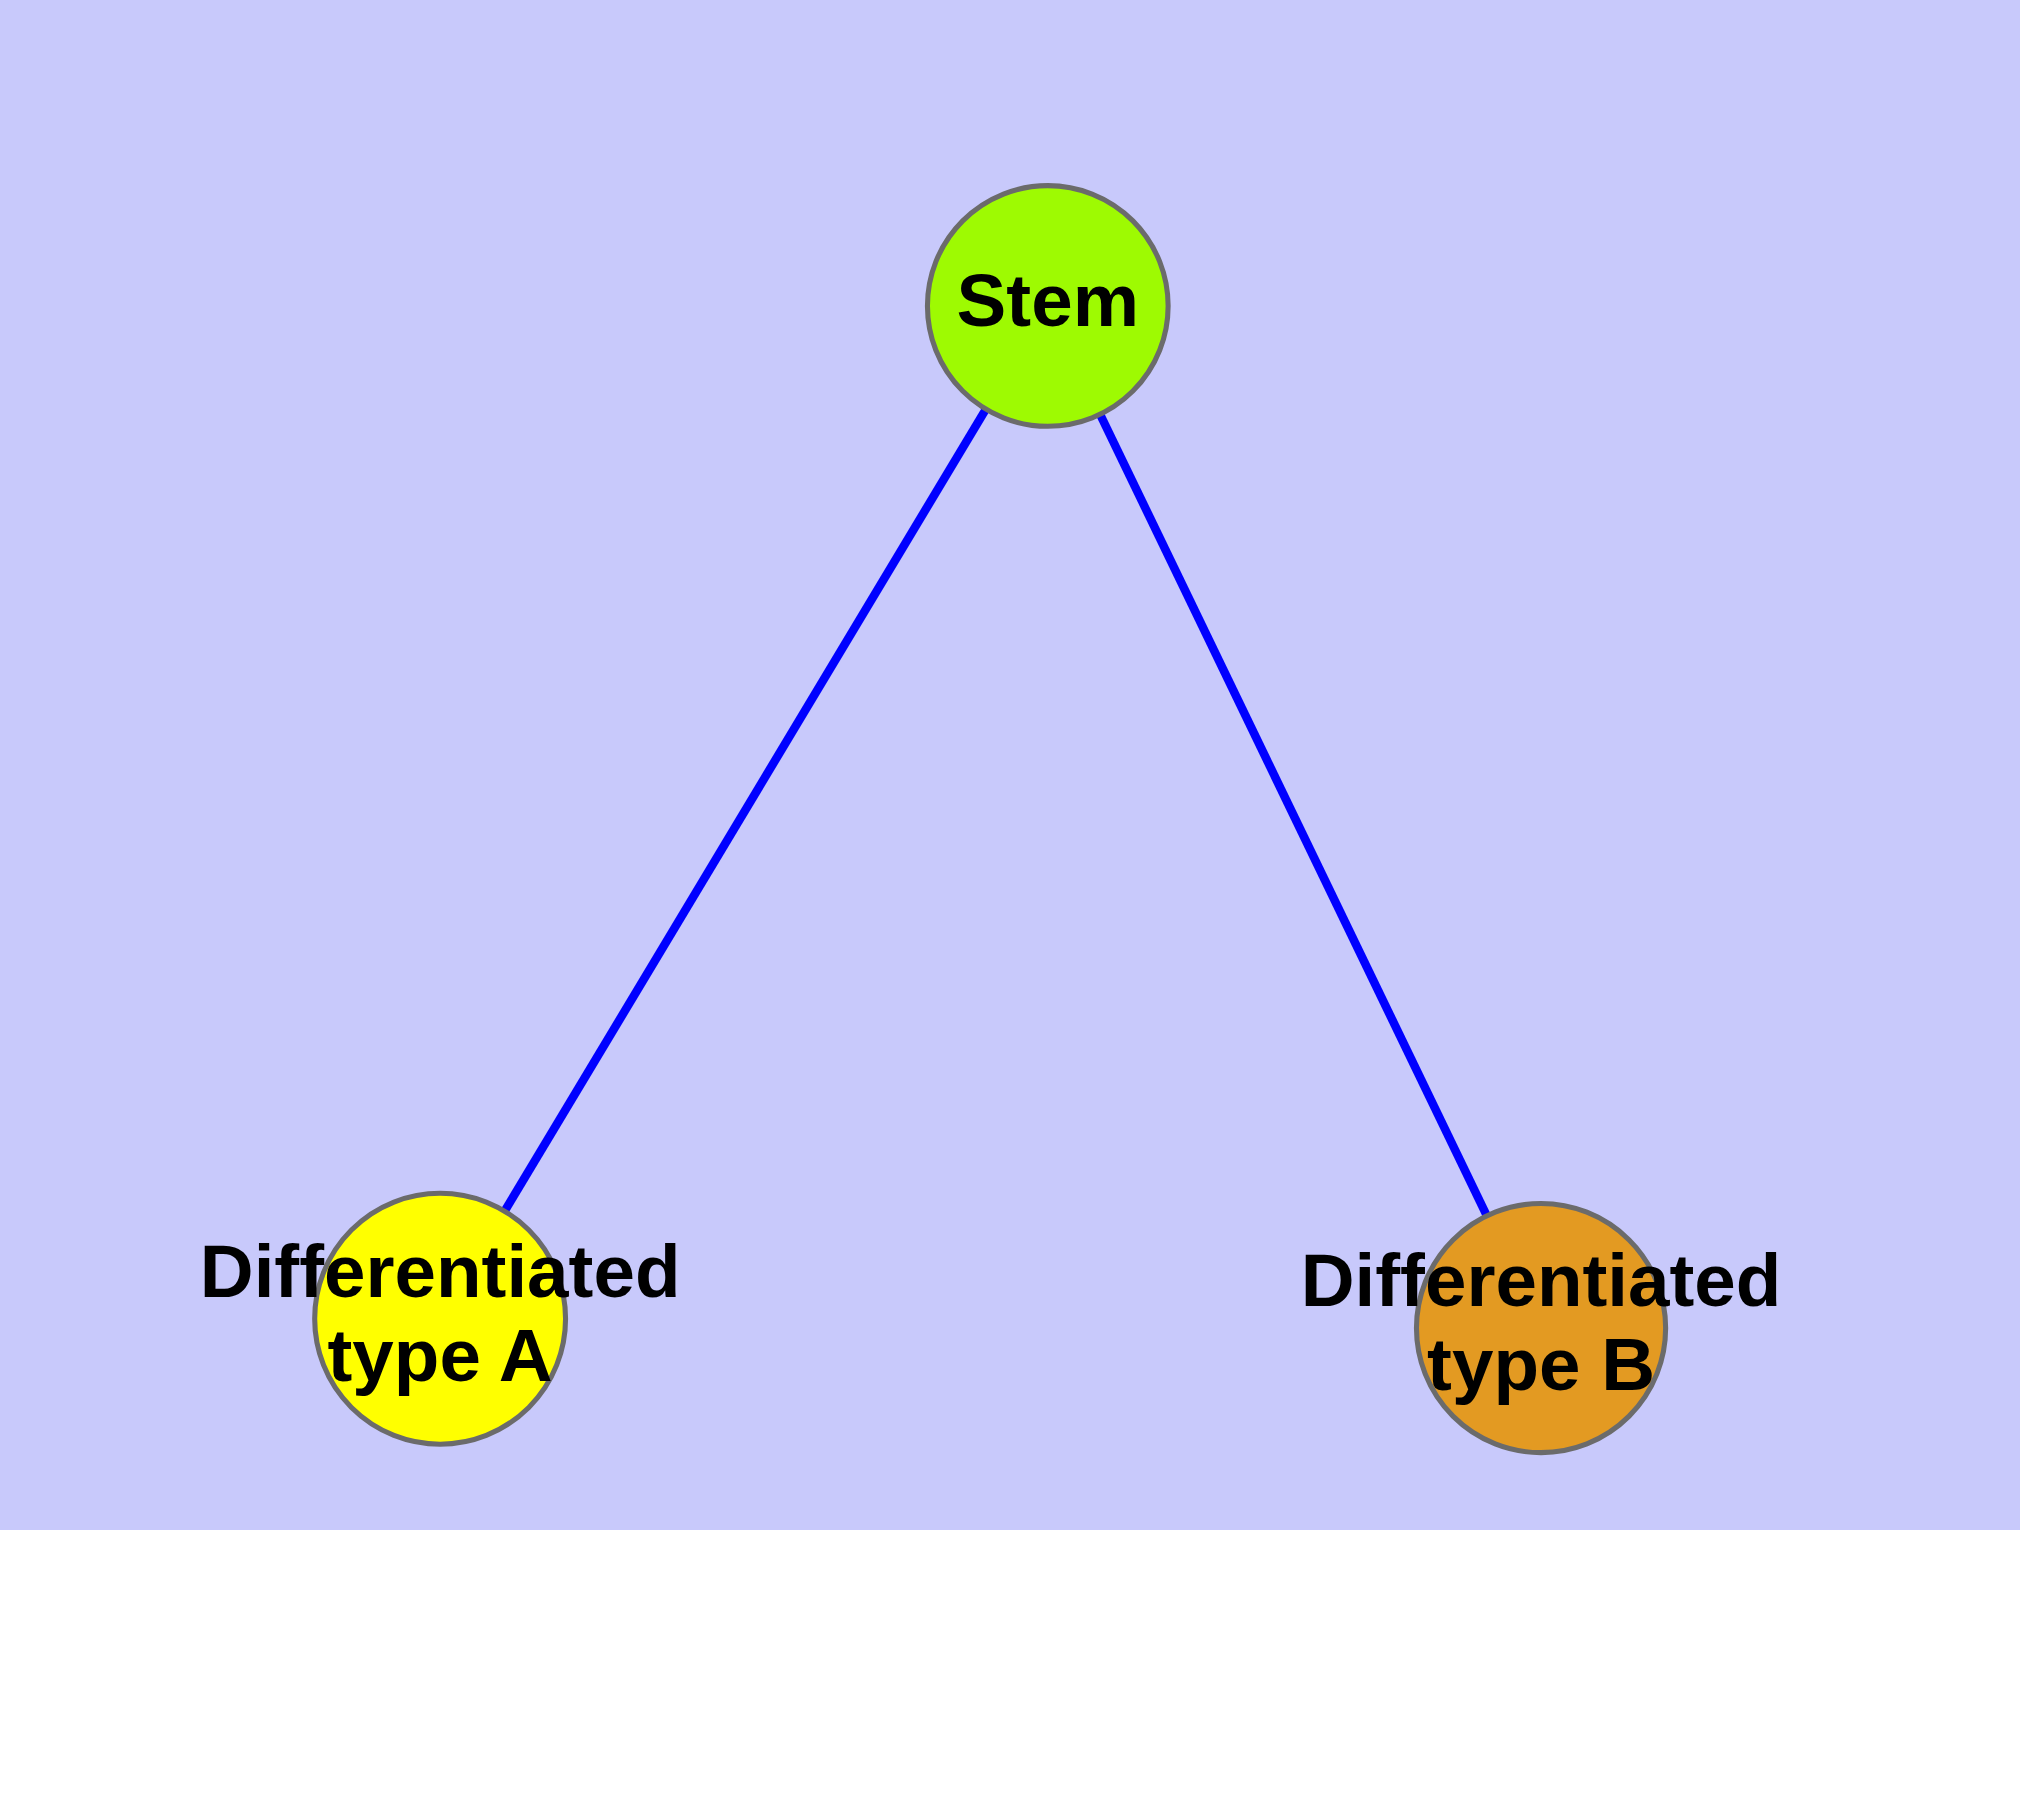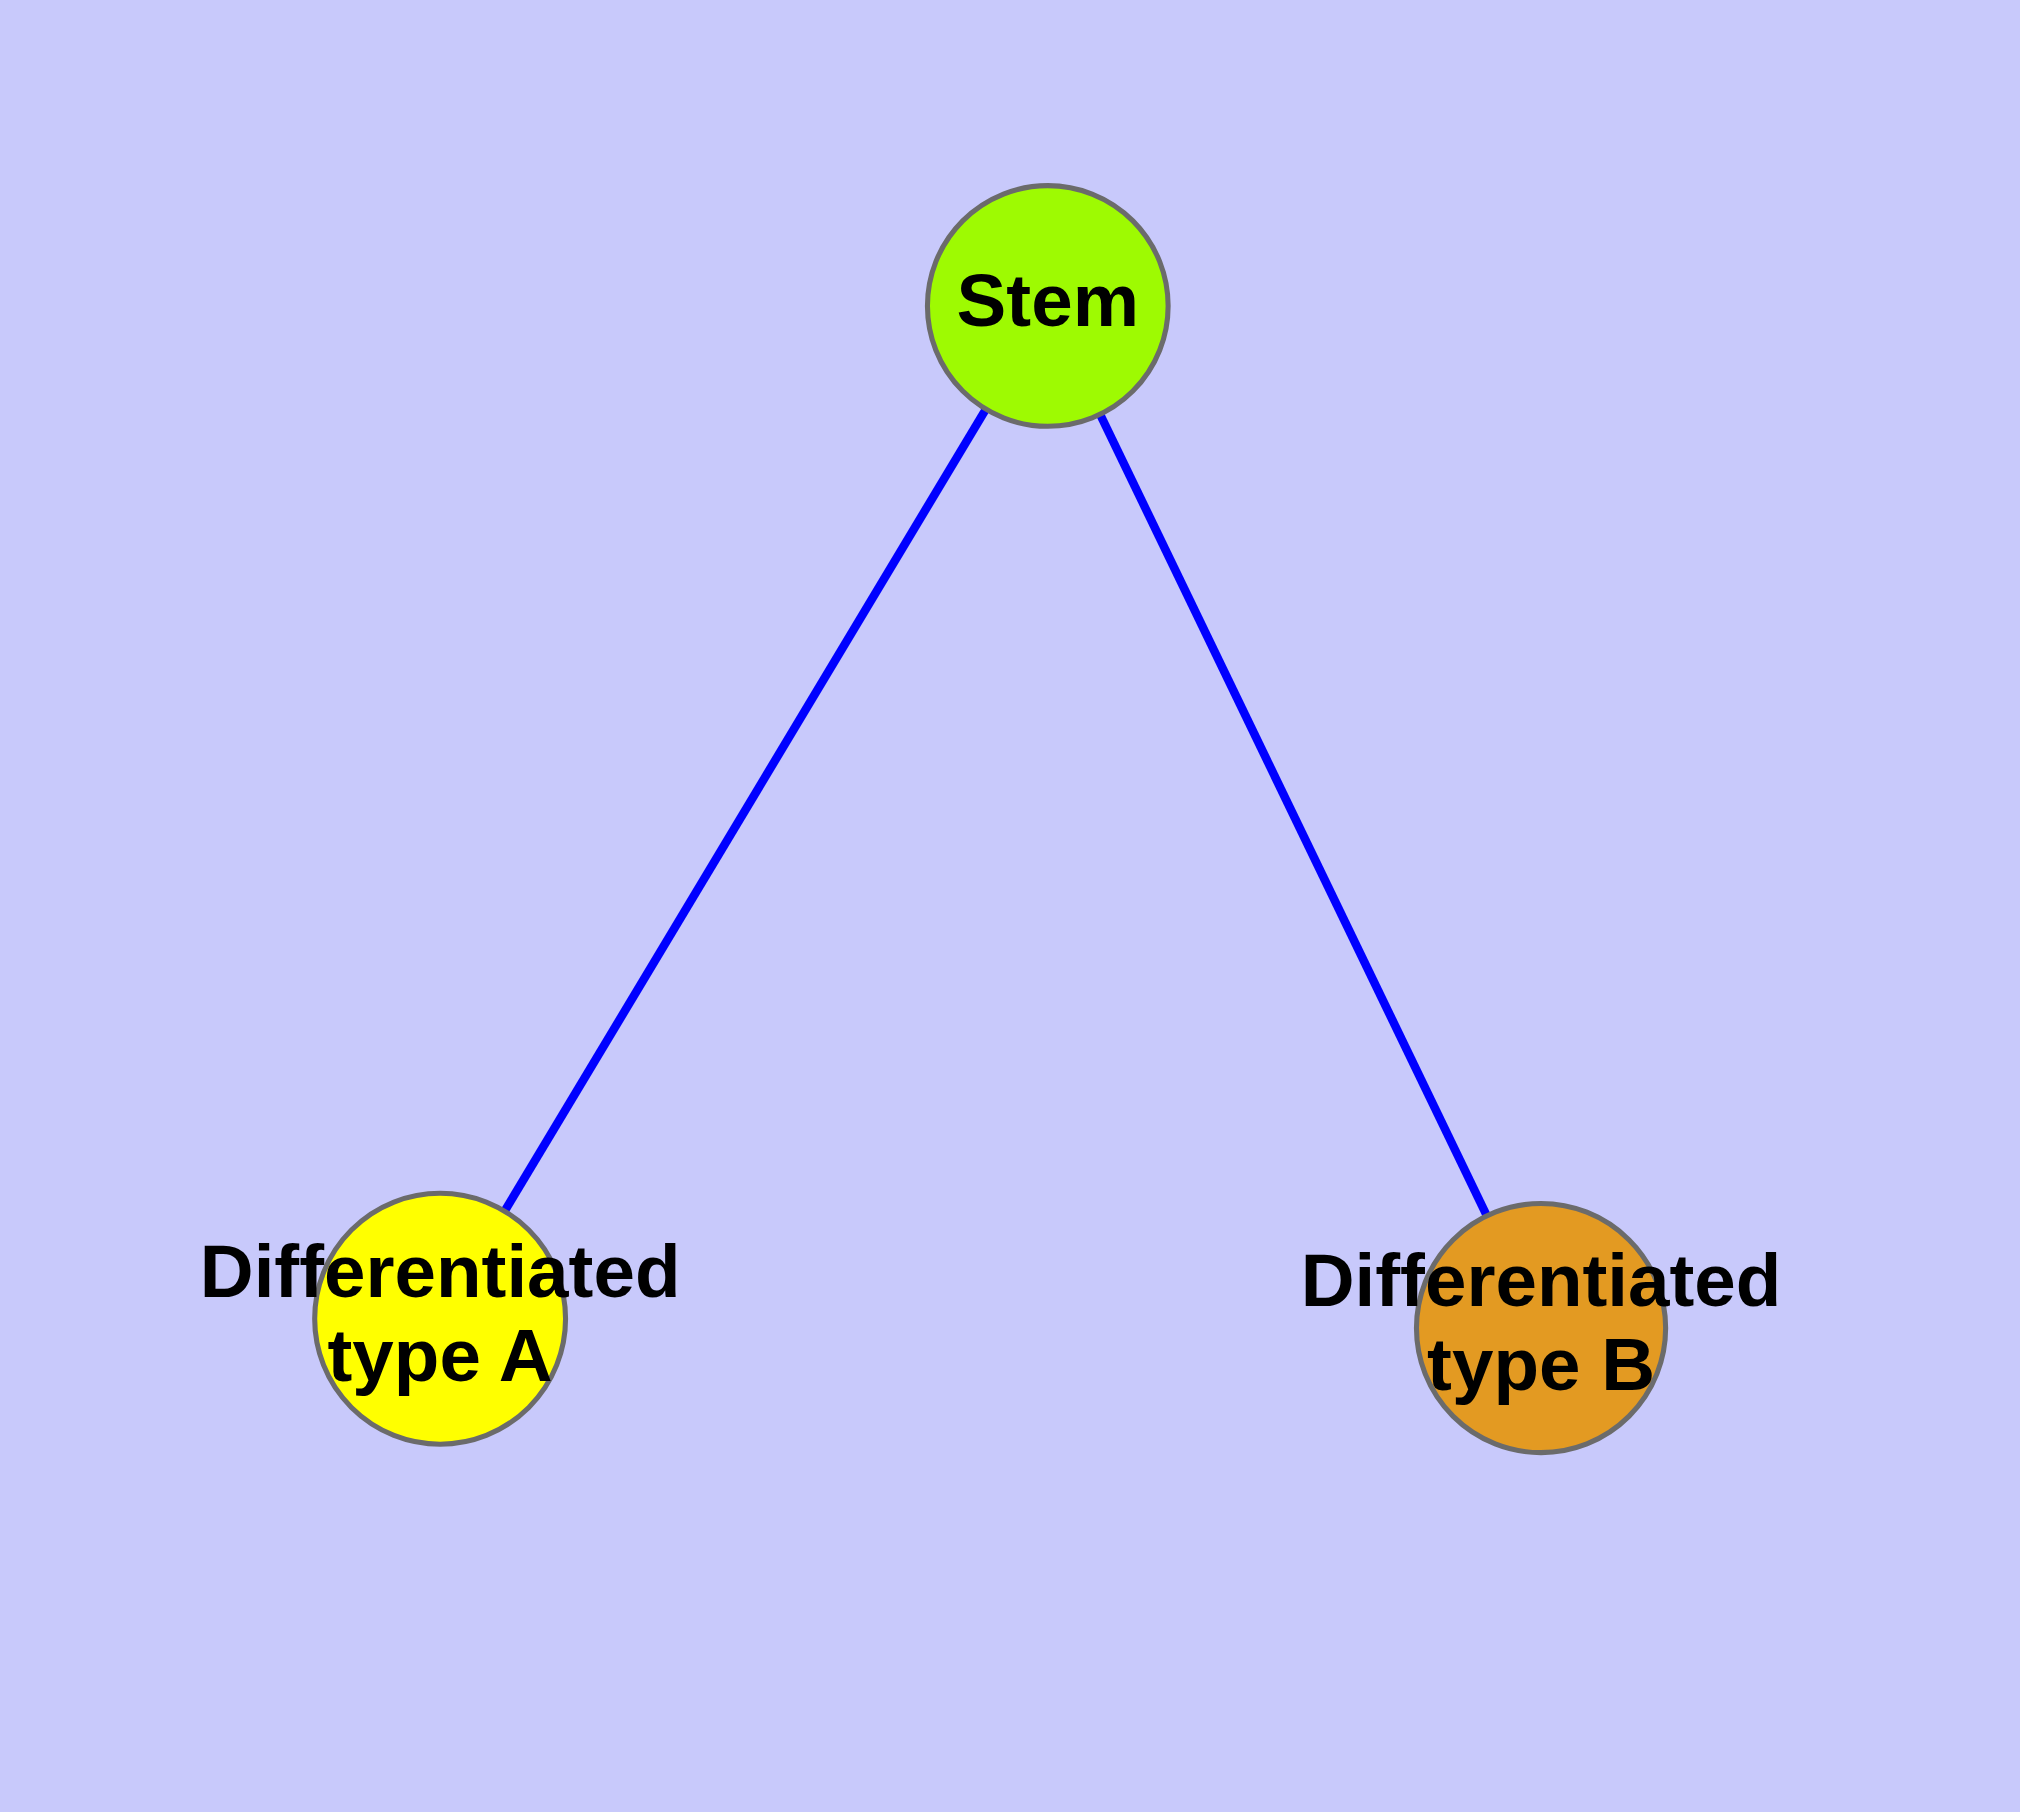--- a/index.html
+++ b/index.html
@@ -28,21 +28,21 @@
     font-weight: bold;
     fill: #000000;
     text-anchor: middle;
     dominant-baseline: middle;
     paint-order: normal;
   }
 </style>
 </head>
 <body>
 
-<div id="canvas" style="background: rgb(200, 201, 251); width: 2021px; height: 1812px;">
+<div id="canvas" style="background: rgb(200, 201, 251); width: 2021px; height: 1530px;">
   <svg id="graph-svg" viewBox="0 0 2384 2138" xmlns="http://www.w3.org/2000/svg">
 
     <rect id="bg-rect" x="0" y="0" width="2384" height="2138" fill="#c8c9fb"></rect>
 
     <g id="edge-layer">
         <line x1="1167.0575687727114" y1="475.9040520454809" x2="591.0294057598537" y2="1435.9509904002439" stroke="#0000ff" stroke-width="10" stroke-linecap="butt"></line>
         <line x1="1294.2395836747232" y1="481.68202390329265" x2="1757.5872975314437" y2="1441.8149155033009" stroke="#0000ff" stroke-width="10" stroke-linecap="butt"></line>
       </g>
     <g id="node-layer">
         <circle cx="1236" cy="361" r="142" fill="#9efa02" stroke="#6b6b6b" stroke-width="6"></circle>

